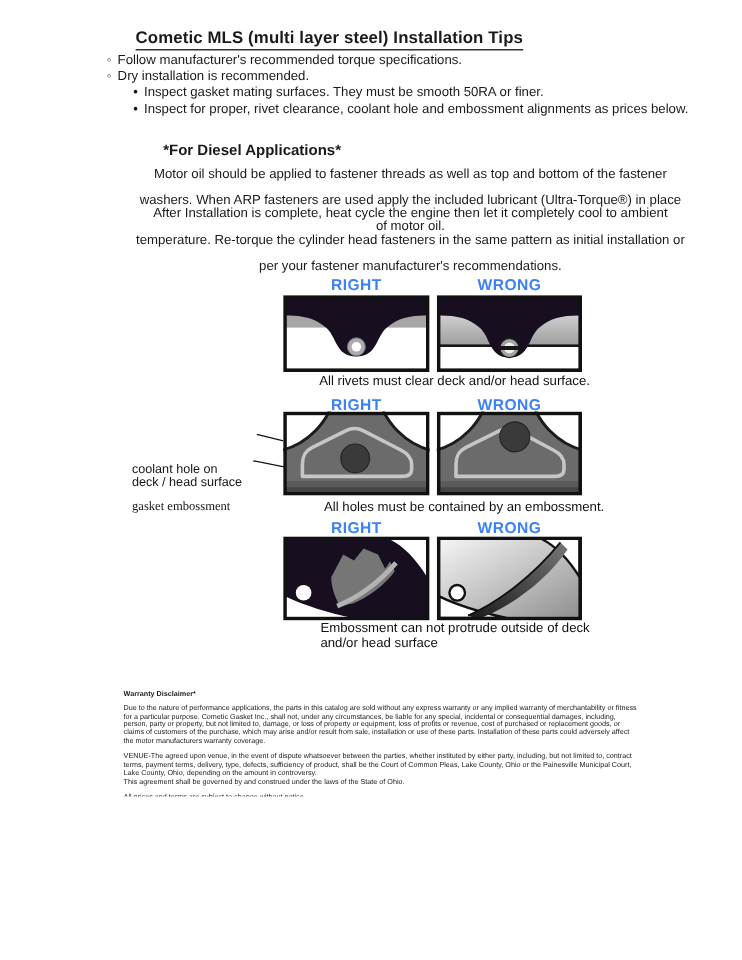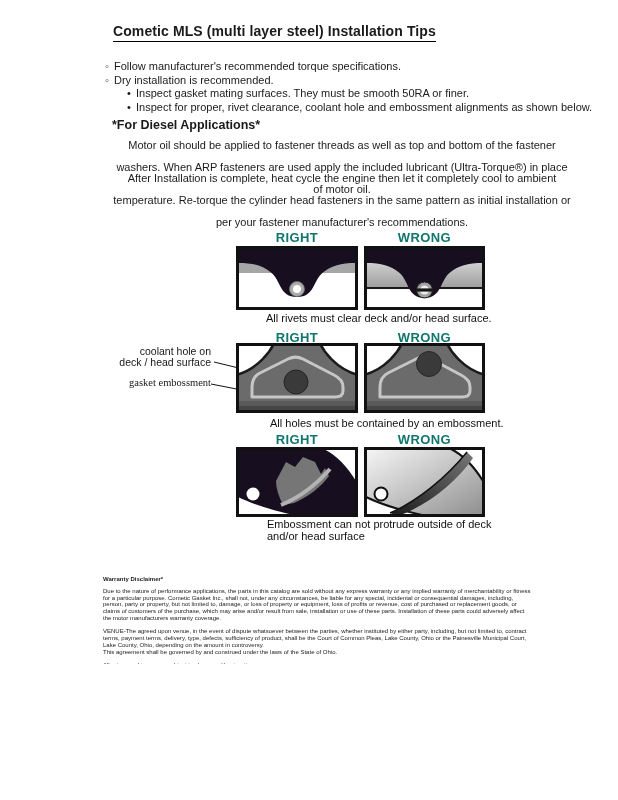--- a/index.html
+++ b/index.html
@@ -1,48 +1,48 @@
 <!DOCTYPE html>
 <html><head>
 <meta charset="utf-8">
 <style>
   html,body{margin:0;padding:0;background:#fff;}
   .page{position:relative;width:618px;height:664px;background:#ffffff;overflow:hidden;
         font-family:"Liberation Sans", sans-serif;color:#1a1a1a;}
   .abs{position:absolute;}
   .title{font-size:14px;font-weight:bold;border-bottom:1.6px solid #000;padding-bottom:2px;letter-spacing:.1px;}
-  ul.blist{list-style:none;margin:16px;padding:0;font-size:11px;line-height:13.7px;}
+  ul.blist{list-style:none;margin:0;padding:0;font-size:11px;line-height:13.7px;}
   ul.blist li{position:relative;padding-left:9px;}
   ul.blist li.b::before{content:"◦";position:absolute;left:0;top:0;font-size:11px;color:#333;}
   ul.blist li.sb{margin-left:22px;}
   ul.blist li.sb::before{content:"•";position:absolute;left:0;top:0;font-size:11px;color:#111;}
-  .h2{font-size:12.5px;font-weight:bold;}
+  .h2{font-size:12.5px;font-weight:bold;margin-left:24px;}
   .para{font-size:11px;line-height:22px;width:462px;text-align:center;}
-  .fig-header{font-size:13px;font-weight:bold;text-align:center;letter-spacing:.4px;color:#0f766e;}
+  .fig-header{font-size:13px;font-weight:bold;text-align:center;letter-spacing:.4px;color:#3b82f6;}
   .caption{font-size:11px;line-height:11.6px;color:#111;margin-left:30px;}
-  .figlabel{font-size:10.5px;line-height:11px;text-align:right;color:#161616;}
+  .figlabel{font-size:10.5px;line-height:11px;text-align:left;color:#161616;margin-top:40px;}
   .legal{font-size:6px;line-height:6.8px;color:#222;width:429px;}
   .legal p{margin:0 0 6.5px 0;}
   .legal p.tight{margin:0;}
   .legal .lh{font-weight:bold;margin:0 0 5px 0;}
   .pagecode{font-size:14.5px;color:#0f766e;letter-spacing:.5px;}
   svg{display:block;}
 </style>
 </head>
 <body>
 
 <div class="page">
 
   <div class="abs title" style="left:113px;top:23px;">Cometic MLS (multi layer steel) Installation Tips</div>
 
   <ul class="blist abs" style="left:89px;top:44px;width:500px;">
     <li class="b">Follow manufacturer's recommended torque specifications.</li>
     <li class="b">Dry installation is recommended.</li>
     <li class="sb">Inspect gasket mating surfaces.  They must be smooth 50RA or finer.</li>
-    <li class="sb">Inspect for proper, rivet clearance, coolant hole and embossment alignments as shown below.</li>
+    <li class="sb">Inspect for proper, rivet clearance, coolant hole and embossment alignments as prices below.</li>
   </ul>
 
   <div class="abs h2" style="left:112px;top:118px;">*For Diesel Applications*</div>
   <div class="abs para" style="left:111px;top:134px;">Motor oil should be applied to fastener threads as well as top and bottom of the fastener washers. When ARP fasteners are used apply the included lubricant (Ultra-Torque®) in place of motor oil.</div>
   <div class="abs para" style="left:111px;top:167px;">After Installation is complete, heat cycle the engine then let it completely cool to ambient temperature. Re-torque the cylinder head fasteners in the same pattern as initial installation or per your fastener manufacturer's recommendations.</div>
 
   <div class="abs fig-header" style="left:236px;top:230px;width:122px;">RIGHT</div>
   <div class="abs fig-header" style="left:364px;top:230px;width:121px;">WRONG</div>
 
   <div class="abs" style="left:236px;top:246px;">

